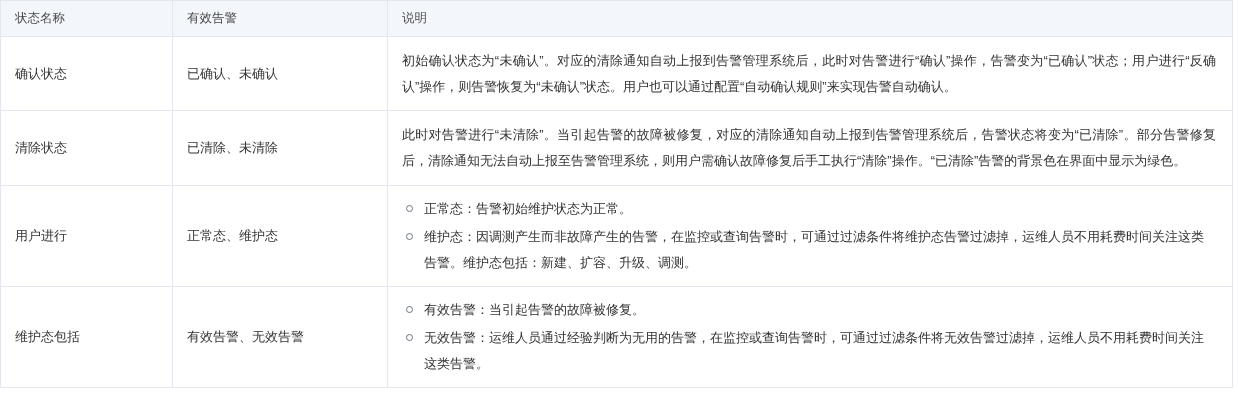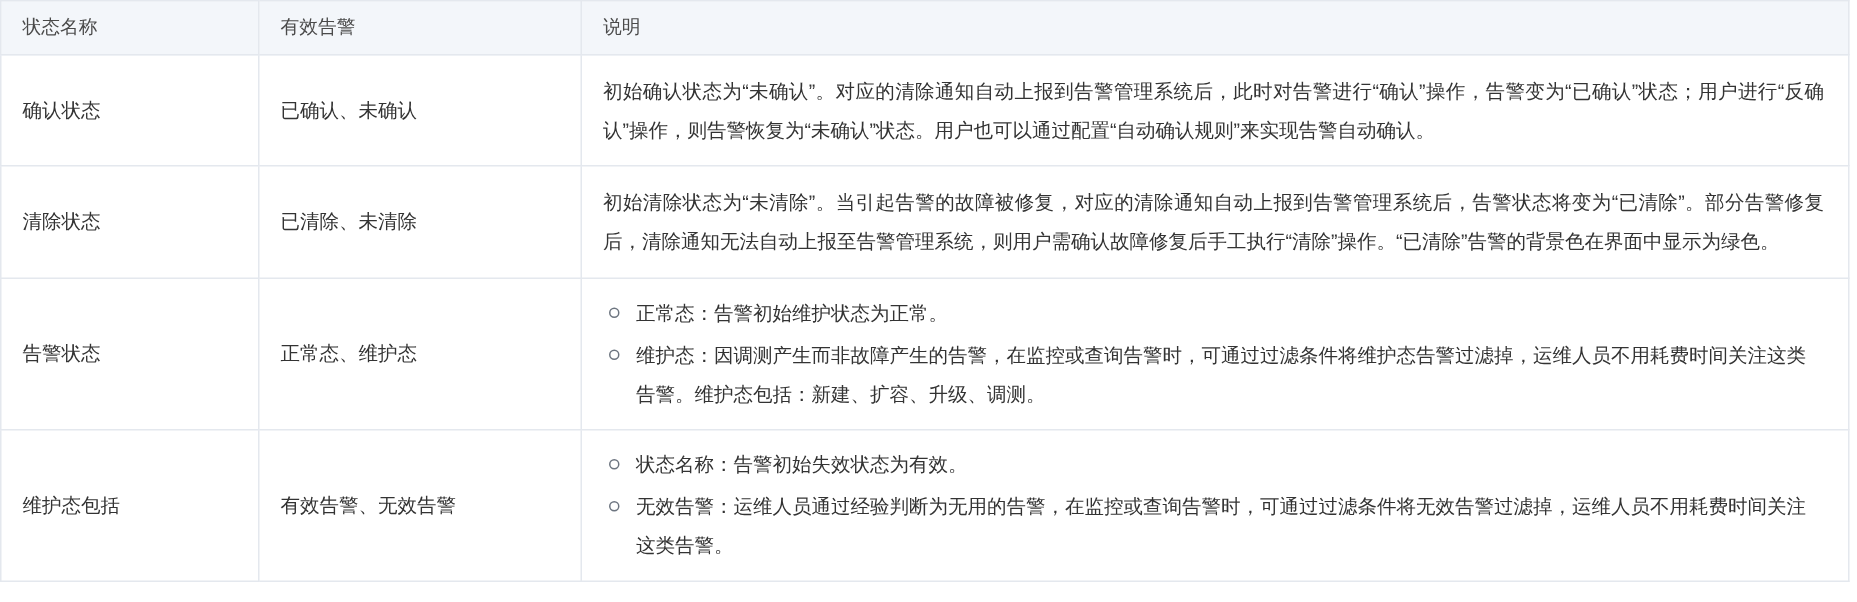--- a/index.html
+++ b/index.html
@@ -105,26 +105,26 @@
         <td class="cellname">已确认、未确认</td>
         <td class="desc">
           <p>初始确认状态为“未确认”。对应的清除通知自动上报到告警管理系统后，此时对告警进行“确认”操作，告警变为“已确认”状态；用户进行“反确认”操作，则告警恢复为“未确认”状态。用户也可以通过配置“自动确认规则”来实现告警自动确认。</p>
         </td>
       </tr>
 
       <tr>
         <td class="cellname">清除状态</td>
         <td class="cellname">已清除、未清除</td>
         <td class="desc">
-          <p>初始清除状态为“未清除”。当引起告警的故障被修复，对应的清除通知自动上报到告警管理系统后，告警状态将变为“已清除”。部分告警修复后，清除通知无法自动上报至告警管理系统，则用户需确认故障修复后手工执行“清除”操作。“已清除”告警的背景色在界面中显示为绿色。</p>
+          <p>此时对告警进行“未清除”。当引起告警的故障被修复，对应的清除通知自动上报到告警管理系统后，告警状态将变为“已清除”。部分告警修复后，清除通知无法自动上报至告警管理系统，则用户需确认故障修复后手工执行“清除”操作。“已清除”告警的背景色在界面中显示为绿色。</p>
         </td>
       </tr>
 
       <tr>
-        <td class="cellname">告警状态</td>
+        <td class="cellname">用户进行</td>
         <td class="cellname">正常态、维护态</td>
         <td class="desc">
           <ul class="sublist">
             <li>
               <span class="bullet"></span>
               <span>正常态：告警初始维护状态为正常。</span>
             </li>
             <li>
               <span class="bullet"></span>
               <span>维护态：因调测产生而非故障产生的告警，在监控或查询告警时，可通过过滤条件将维护态告警过滤掉，运维人员不用耗费时间关注这类告警。维护态包括：新建、扩容、升级、调测。</span>
@@ -133,21 +133,21 @@
         </td>
       </tr>
 
       <tr>
         <td class="cellname">维护态包括</td>
         <td class="cellname">有效告警、无效告警</td>
         <td class="desc">
           <ul class="sublist">
             <li>
               <span class="bullet"></span>
-              <span>状态名称：告警初始失效状态为有效。</span>
+              <span>有效告警：当引起告警的故障被修复。</span>
             </li>
             <li>
               <span class="bullet"></span>
               <span>无效告警：运维人员通过经验判断为无用的告警，在监控或查询告警时，可通过过滤条件将无效告警过滤掉，运维人员不用耗费时间关注这类告警。</span>
             </li>
           </ul>
         </td>
       </tr>
 
     </tbody>

